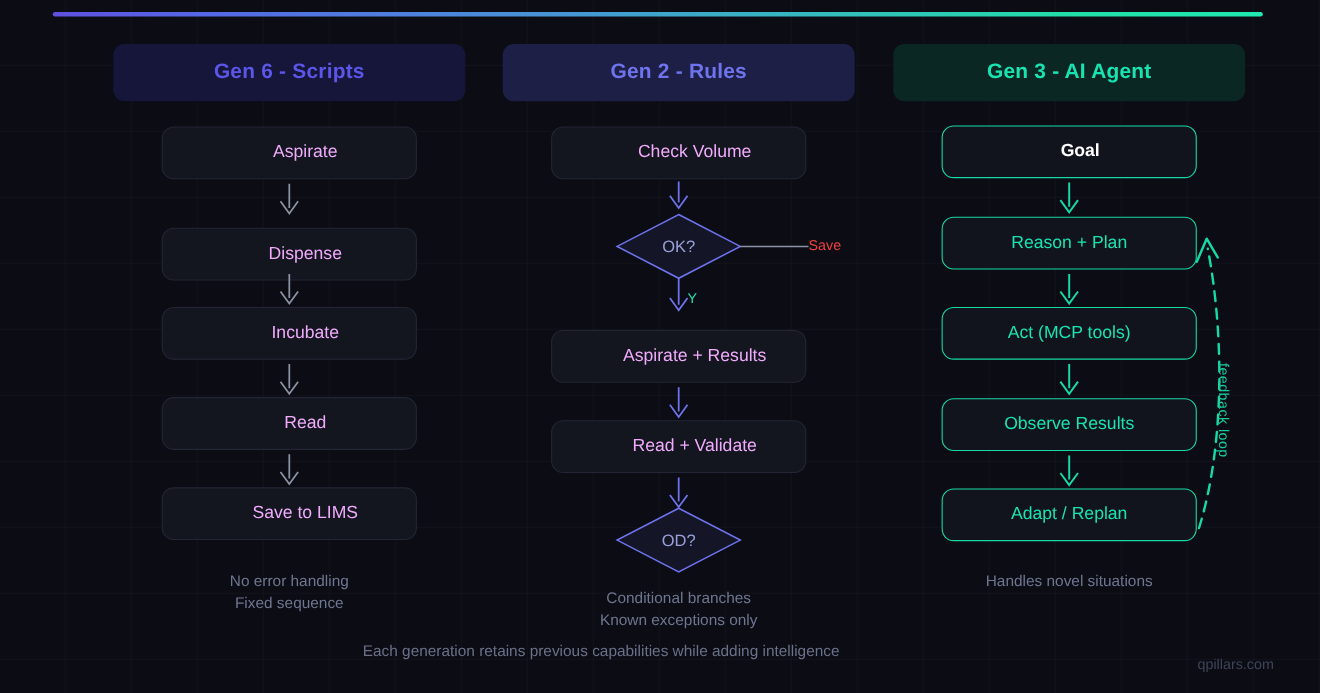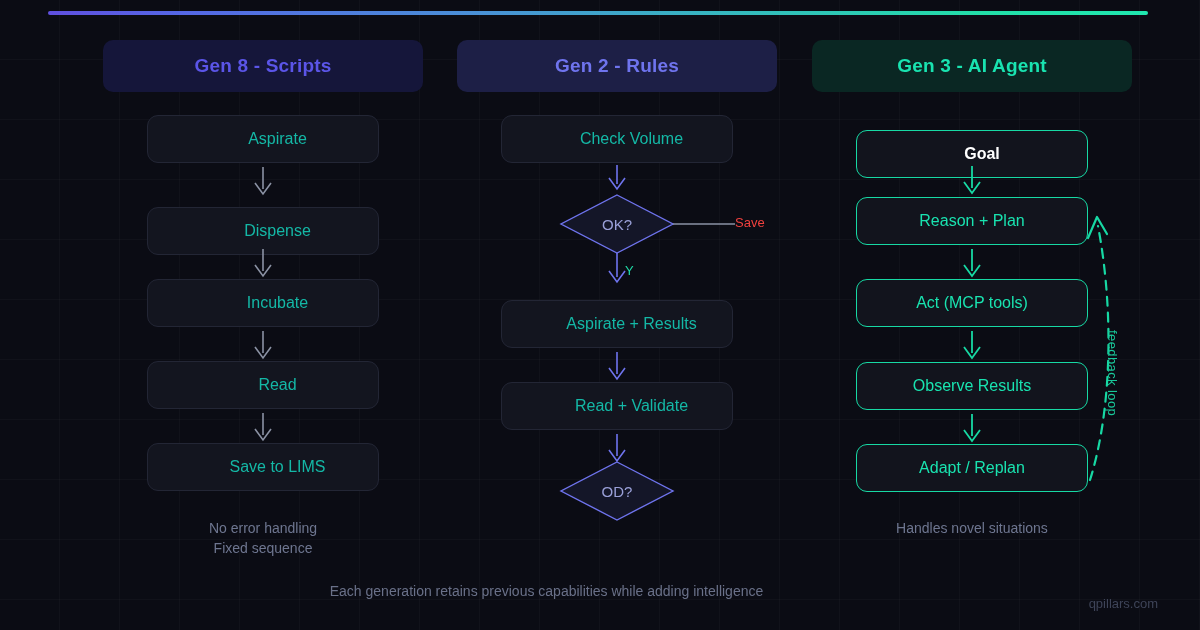--- a/index.html
+++ b/index.html
@@ -75,21 +75,21 @@
     border-radius: 11px;
     display: flex;
     align-items: center;
     justify-content: center;
     font-size: 16px;
     box-sizing: border-box;
   }
   .node.plain {
     background: #13151f;
     border: 1px solid #232635;
-    color: #14b8a6;
+    color: #f0abfc;
     padding-left: 29px;
   }
   .node.agent {
     background: #12141d;
     border: 1.6px solid #17d9a4;
     color: #19e3b0;
   }
   .node.agent.goal {
     color: #ffffff;
     font-weight: bold;
@@ -184,21 +184,21 @@
   }
 </style>
 </head>
 <body>
 
 <div id="stage">
 
   <div class="topbar"></div>
 
   <div class="col col-1">
-    <div class="col-header hdr-gen1">Gen 8 - Scripts</div>
+    <div class="col-header hdr-gen1">Gen 6 - Scripts</div>
   </div>
 
   <div class="nodes" style="left:103px; top:115px;">
     <div class="node plain" style="top:0px;">Aspirate</div>
     <div class="arrow" style="top:48px;">
       <svg viewBox="0 0 320 34" preserveAspectRatio="none">
         <line x1="160" y1="4" x2="160" y2="26" stroke="#8b92a4" stroke-width="1.6"></line>
         <path d="M152 20 L160 31 L168 20" fill="none" stroke="#8b92a4" stroke-width="1.6"></path>
       </svg>
     </div>
@@ -281,21 +281,21 @@
       </svg>
       <div class="dlabel">OD?</div>
     </div>
   </div>
 
   <div class="col col-3">
     <div class="col-header hdr-gen3">Gen 3 - AI Agent</div>
   </div>
 
   <div class="nodes" style="left:812px; top:114px;">
-    <div class="node agent goal" style="top:16px;padding-left:20px;">Goal</div>
+    <div class="node agent goal" style="top:0px;padding-left:20px;">Goal</div>
     <div class="arrow" style="top:49px;">
       <svg viewBox="0 0 320 34" preserveAspectRatio="none">
         <line x1="160" y1="3" x2="160" y2="25" stroke="#17d9a4" stroke-width="1.8"></line>
         <path d="M152 19 L160 30 L168 19" fill="none" stroke="#17d9a4" stroke-width="1.8"></path>
       </svg>
     </div>
     <div class="node agent" style="top:83px;">Reason + Plan</div>
     <div class="arrow" style="top:132px;">
       <svg viewBox="0 0 320 34" preserveAspectRatio="none">
         <line x1="160" y1="3" x2="160" y2="25" stroke="#17d9a4" stroke-width="1.8"></line>
@@ -324,20 +324,24 @@
       <path d="M14 290 C 36 220, 38 120, 22 36" fill="none" stroke="#17d9a4" stroke-width="2.2" stroke-dasharray="9 7" stroke-linecap="round"></path>
       <path d="M12 48 L21 27 L31 44" fill="none" stroke="#17d9a4" stroke-width="2.2" stroke-linecap="round" stroke-linejoin="round"></path>
     </svg>
   </div>
   <div class="feedback-text">feedback loop</div>
 
   <div class="caption cap-1">
     <div>No error handling</div>
     <div>Fixed sequence</div>
   </div>
+  <div class="caption cap-2">
+    <div>Conditional branches</div>
+    <div>Known exceptions only</div>
+  </div>
   <div class="caption cap-3">
     <div>Handles novel situations</div>
   </div>
 
   <div class="footnote">Each generation retains previous capabilities while adding intelligence</div>
   <div class="watermark">qpillars.com</div>
 
 </div>
 
 </body></html>

